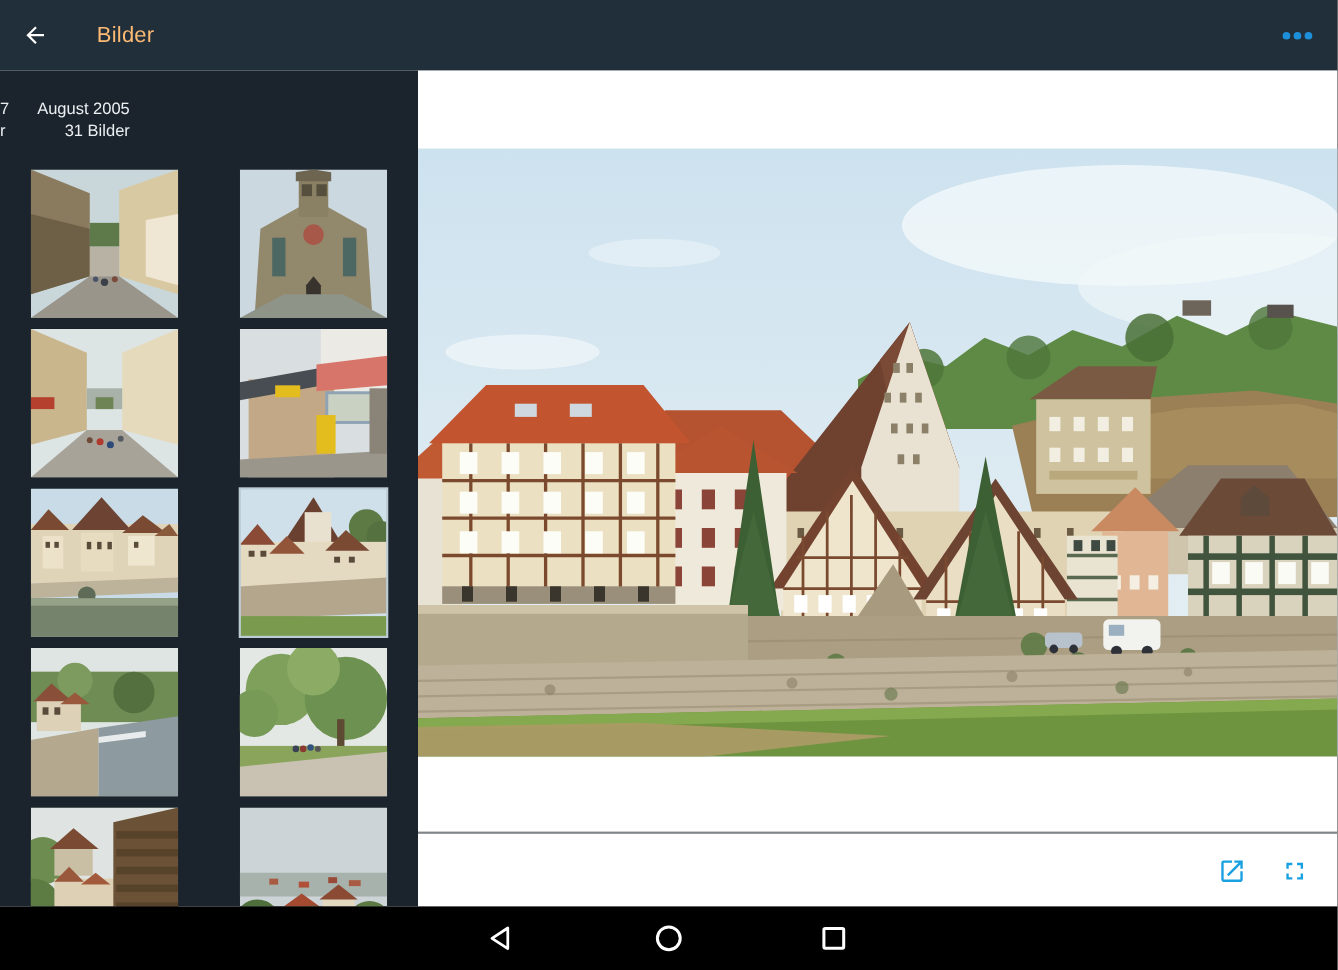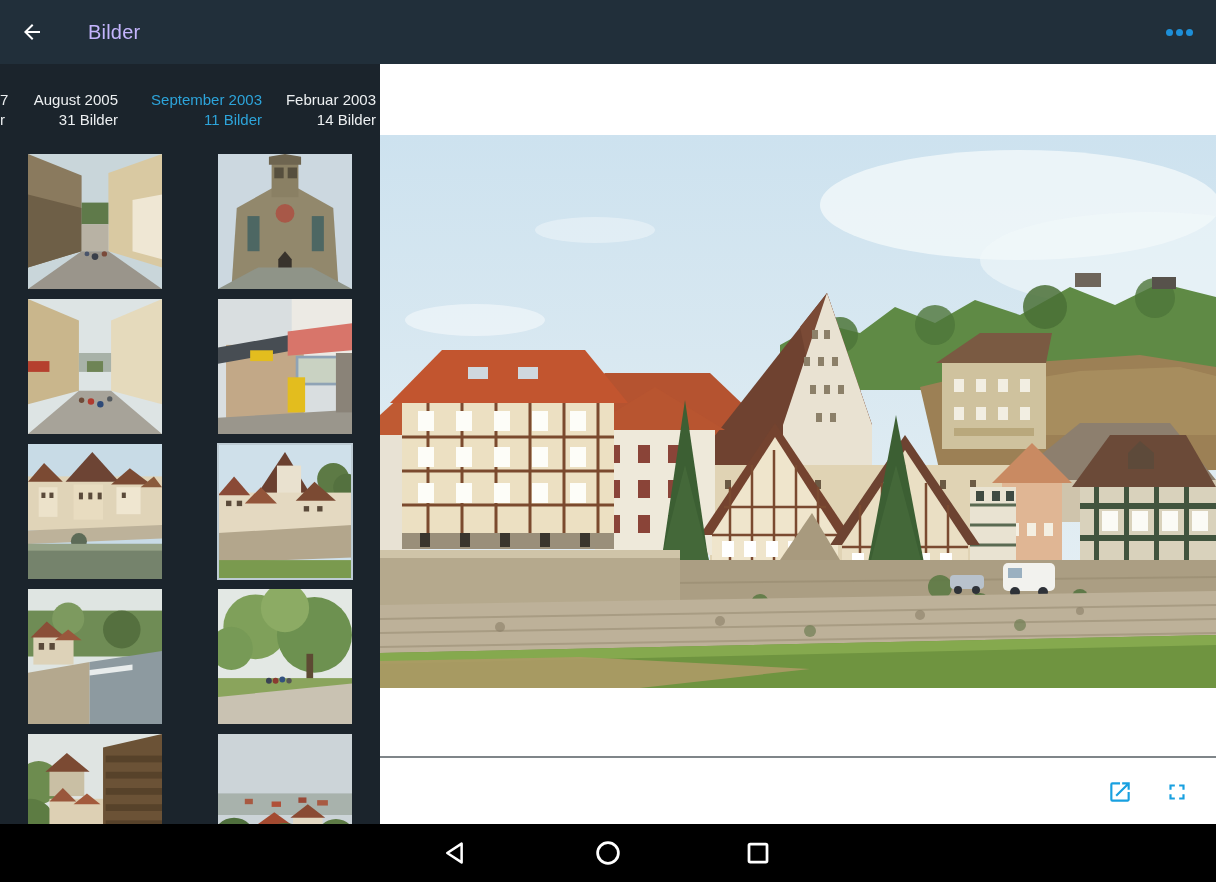--- a/index.html
+++ b/index.html
@@ -4,21 +4,21 @@
 <style>
   html,body{margin:0;padding:0;background:#000;}
   .screen{position:relative;width:1216px;height:882px;overflow:hidden;
           font-family:"Liberation Sans",sans-serif;background:#fff;}
 
   
   .topbar{position:absolute;left:0;top:0;width:1216px;height:64px;background:#212f3a;
           display:flex;align-items:center;z-index:30;}
   .iconbtn{background:none;border:none;padding:0;cursor:pointer;display:flex;align-items:center;justify-content:center;}
   .backbtn{width:24px;height:24px;margin-left:20px;}
-  .title{color:#c4b5fd;font-size:20px;font-weight:400;margin:0 16px 0 44px;letter-spacing:.2px;}
+  .title{color:#fdba74;font-size:20px;font-weight:400;margin:0 16px 0 44px;letter-spacing:.2px;}
   .overflowbtn{position:absolute;right:22px;top:22px;width:30px;height:20px;}
   .dots{display:flex;gap:3px;}
   .dots i{width:7px;height:7px;border-radius:50%;background:#1d8fd8;display:block;}
 
   
   .viewer{position:absolute;left:380px;top:64px;width:836px;height:760px;background:#fff;z-index:5;}
   .photo{position:absolute;left:0;top:71px;width:836px;height:553px;overflow:hidden;background:#d7e7f0;}
   .photo svg{display:block;width:836px;height:553px;}
   .vdivider{position:absolute;left:0;top:692px;width:836px;height:2px;background:#7f8589;}
   .actionbtn{position:absolute;width:26px;height:26px;top:715px;}
@@ -335,28 +335,20 @@
 
   <aside class="panel">
     <div class="tabs">
       <div class="tab tab-clipped">
         <div>7</div>
         <div>r</div>
       </div>
       <div class="tab tab-aug">
         <div>August 2005</div>
         <div>31 Bilder</div>
-      </div>
-      <div class="tab tab-sep">
-        <div>September 2003</div>
-        <div>11 Bilder</div>
-      </div>
-      <div class="tab tab-feb">
-        <div>Februar 2003</div>
-        <div>14 Bilder</div>
       </div>
     </div>
     <div class="grid" id="grid">
         <div class="thumb">
           <svg viewBox="0 0 100 100" preserveAspectRatio="none">
             <rect x="0" y="0" width="100" height="100" fill="#c9d6da"></rect>
             <polygon points="0,0 40,16 40,72 0,84" fill="#8a7a5e"></polygon>
             <polygon points="0,30 40,40 40,72 0,84" fill="#6e5f47"></polygon>
             <polygon points="100,0 60,14 60,72 100,84" fill="#d9c9a2"></polygon>
             <polygon points="100,30 78,34 78,72 100,78" fill="#efe7d4"></polygon>

